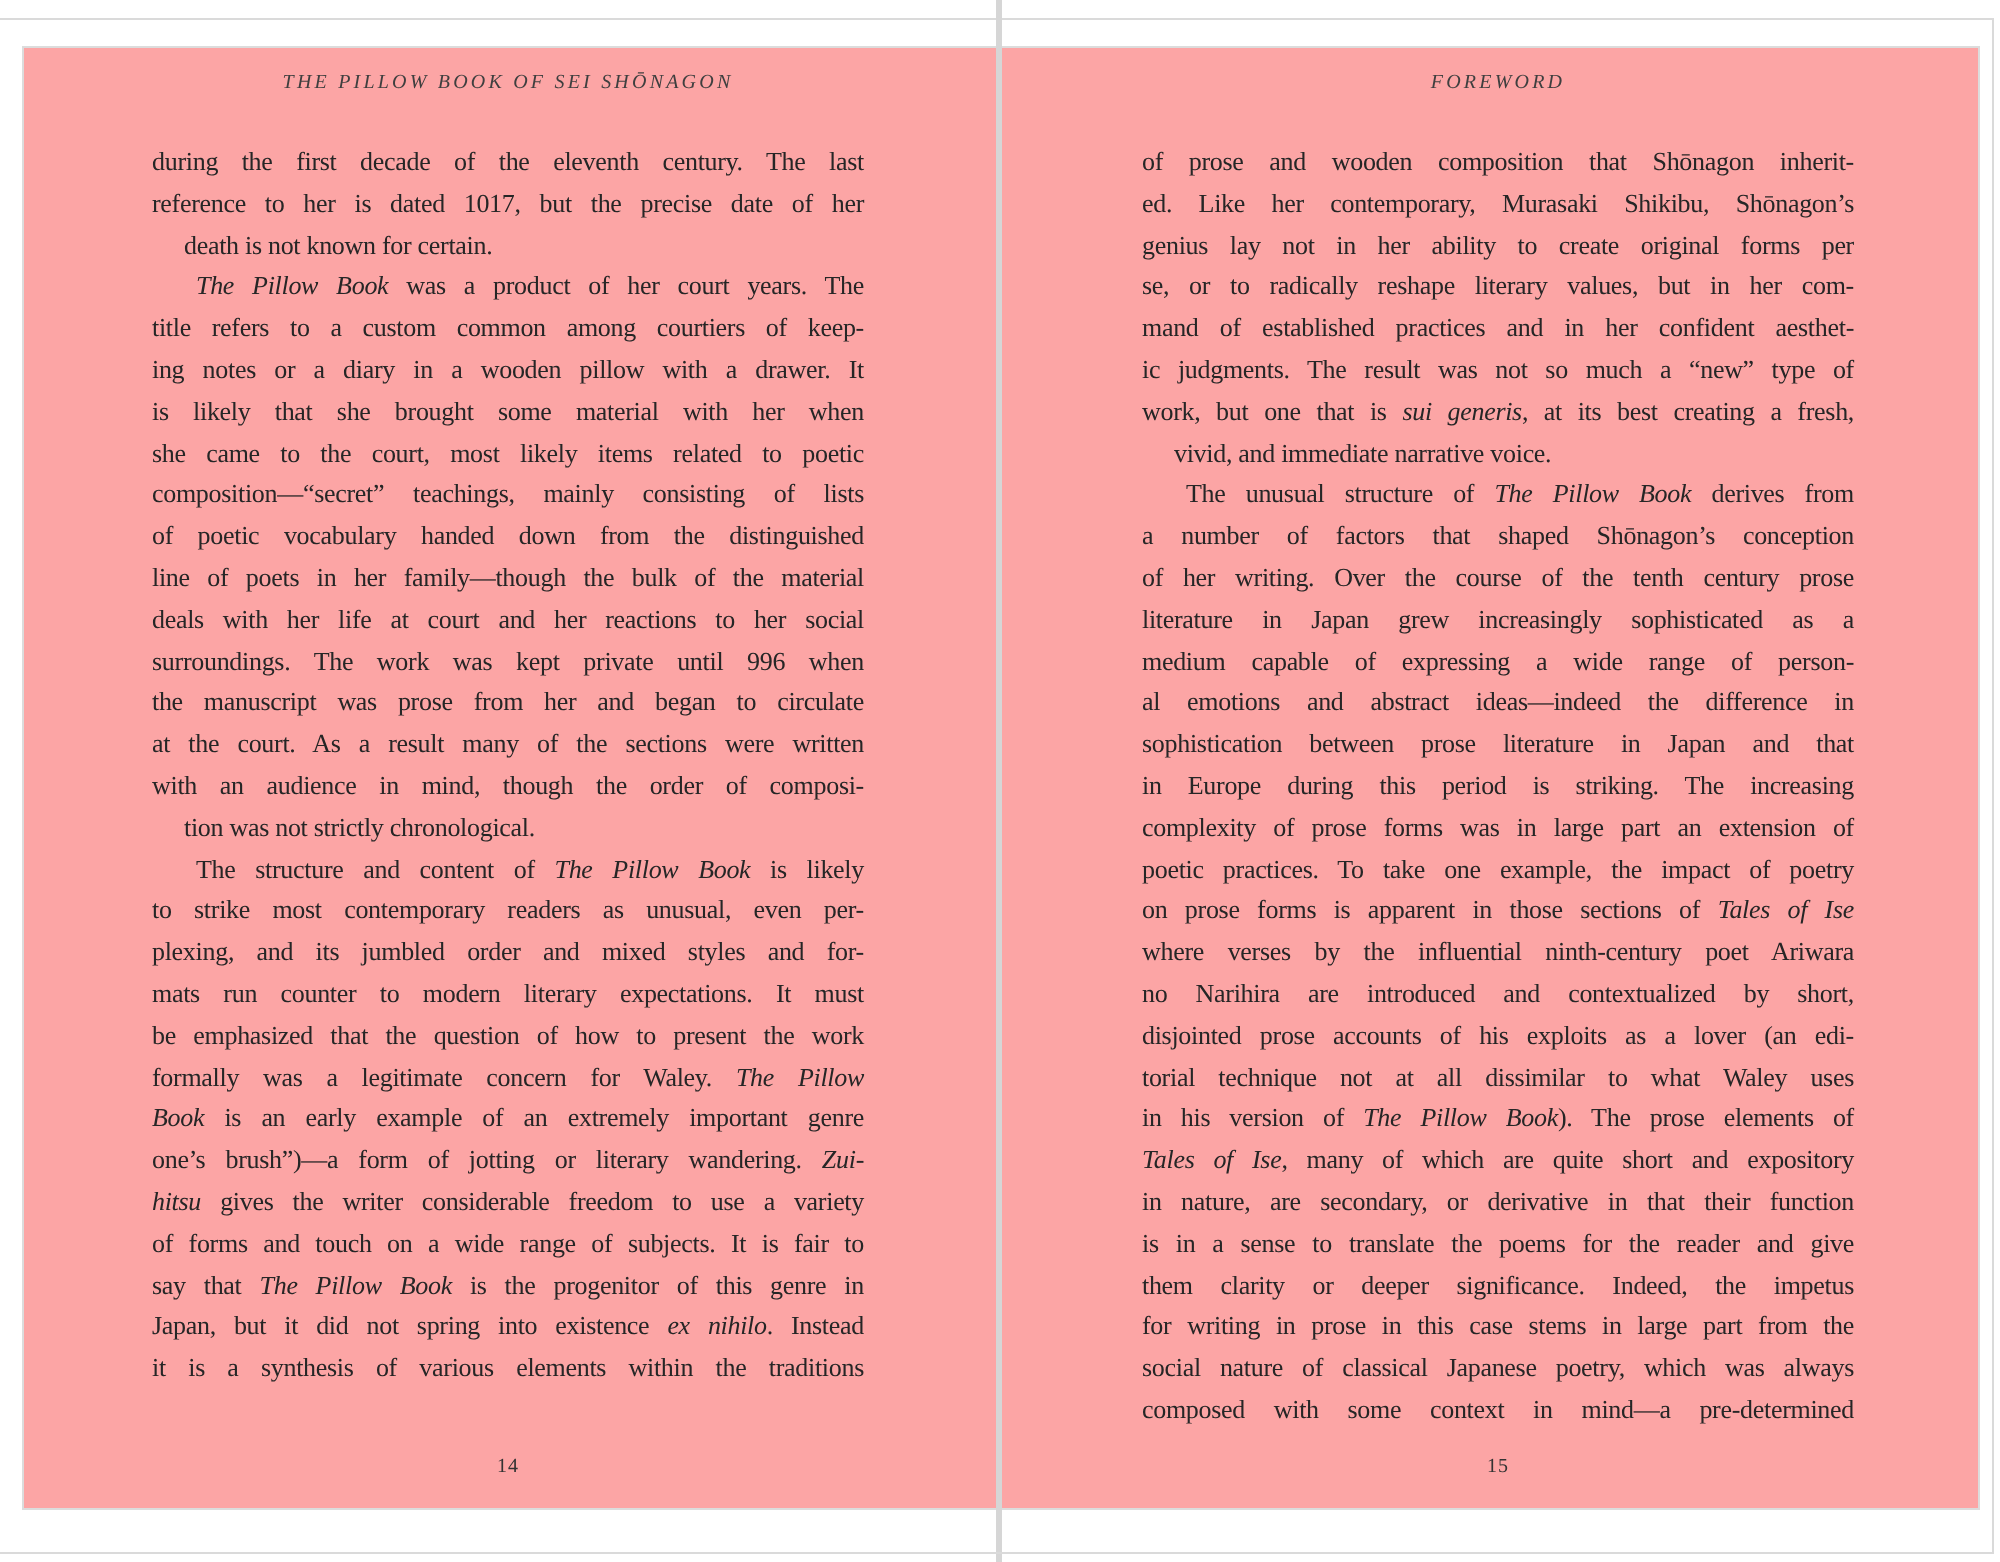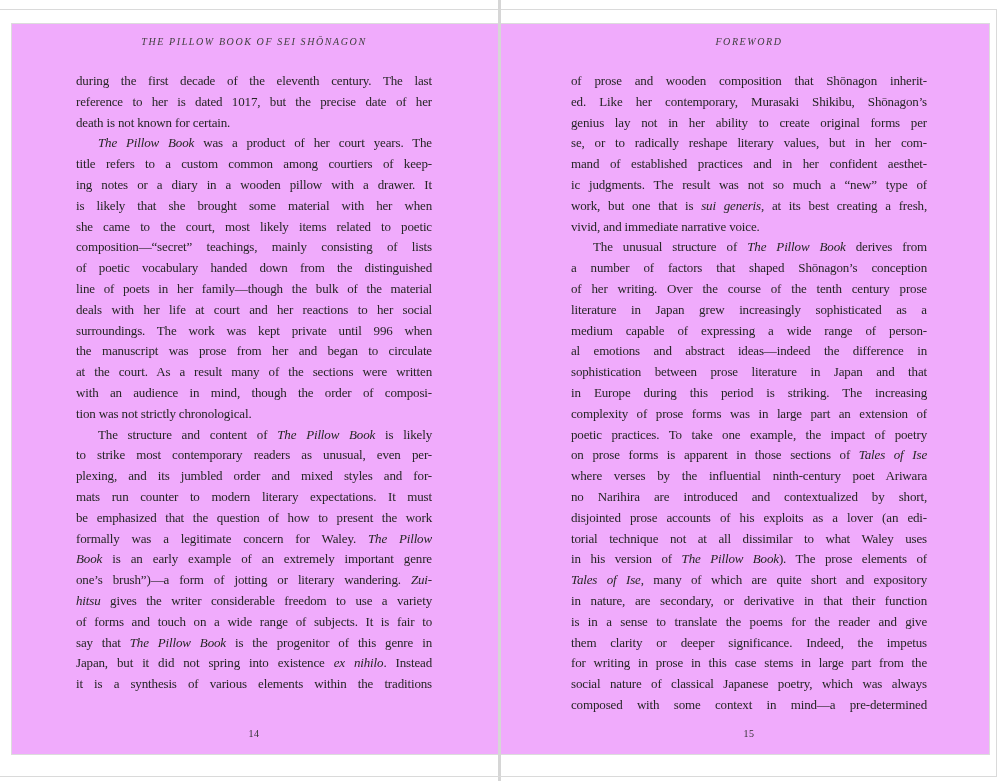--- a/index.html
+++ b/index.html
@@ -16,21 +16,21 @@
   }
   
   .rule-top    { position: absolute; left: 0; top: 9px;  width: 997px; height: 1px; background: #dadada; }
   .rule-bottom { position: absolute; left: 0; top: 776px; width: 997px; height: 1px; background: #dadada; }
   .rule-right  { position: absolute; left: 996px; top: 9px; width: 1px; height: 768px; background: #dadada; }
   
   .spread {
     position: absolute; left: 11px; top: 23px;
     width: 977px; height: 730px;
     border: 1px solid #dcdcdc;
-    background: #f0abfc;
+    background: #fca5a5;
   }
   .page { position: absolute; top: 0; height: 100%; }
   .page-left  { left: 0;     width: 487px; }
   .page-right { left: 490px; width: 487px; }
   .text-col { position: absolute; top: 0; height: 100%; width: 356px; }
   .page-left  .text-col { left: 64px; }
   .page-right .text-col { left: 69px; }
   .running-head {
     position: absolute; top: 12px; left: 0; width: 100%;
     text-align: center;
@@ -44,21 +44,21 @@
   .line {
     height: 20.8px;
     line-height: 20.8px;
     font-size: 13px;
     letter-spacing: -0.15px;
     color: #262626;
     white-space: nowrap;
     text-align: justify;
     text-align-last: justify;
   }
-  .line.end { text-align-last: left; }
+  .line.end { text-align-last: left; margin-left: 16px; }
   .line.indent { text-indent: 22px; }
   .line .it { font-style: italic; }
   .folio {
     position: absolute; top: 704px; left: 0; width: 100%;
     text-align: center;
     font-size: 10px;
     letter-spacing: 0.5px;
     color: #333333;
   }
   

